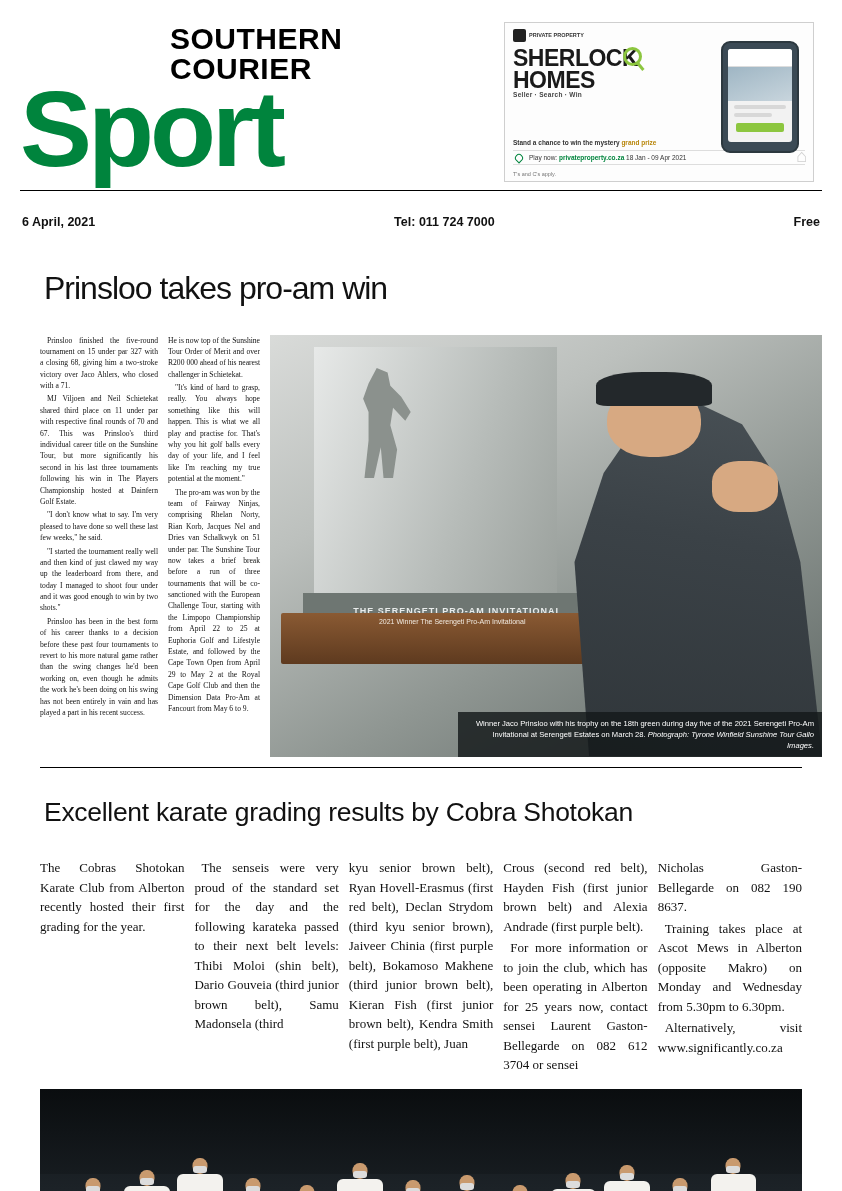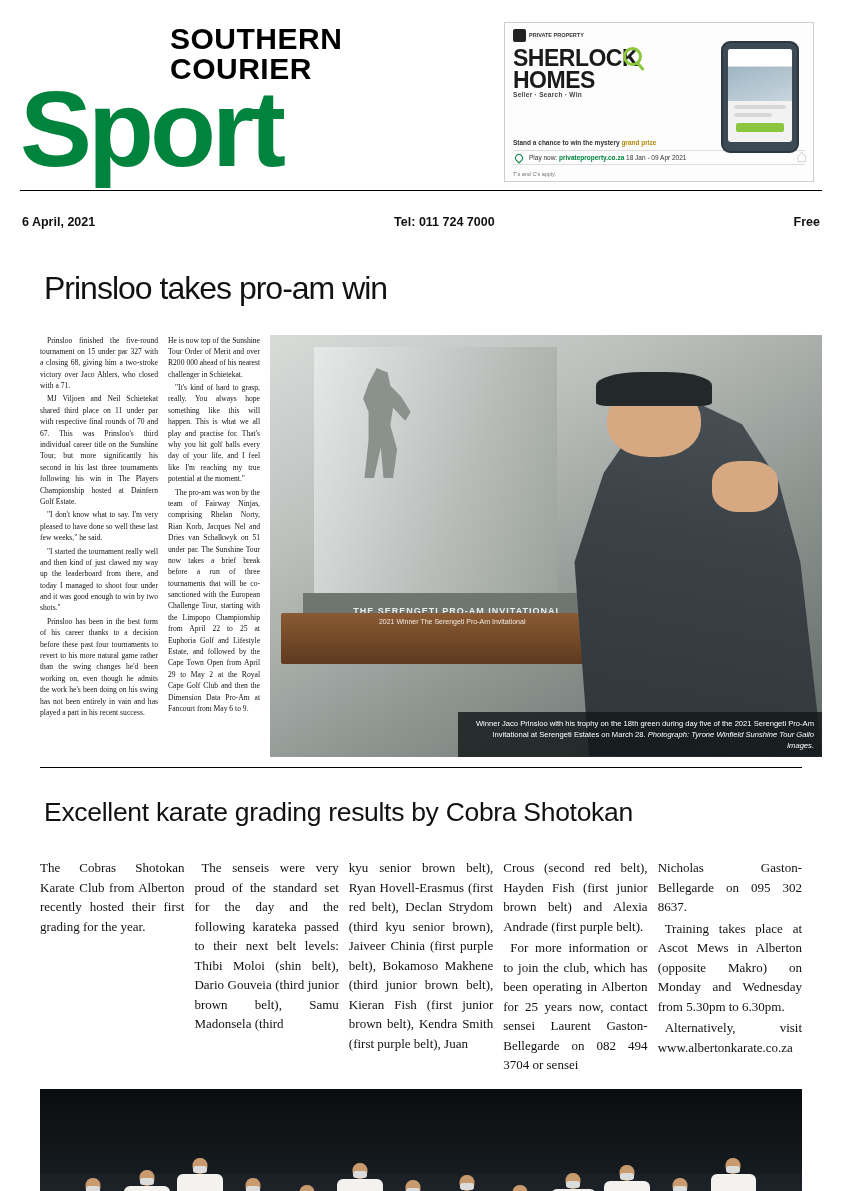--- a/index.html
+++ b/index.html
@@ -398,26 +398,26 @@
     <p class="first">The Cobras Shotokan Karate Club from Alberton recently hosted their first grading for the year.</p>
   </div>
   <div class="col">
     <p>The senseis were very proud of the standard set for the day and the following karateka passed to their next belt levels: Thibi Moloi (shin belt), Dario Gouveia (third junior brown belt), Samu Madonsela (third</p>
   </div>
   <div class="col">
     <p class="first">kyu senior brown belt), Ryan Hovell-Erasmus (first red belt), Declan Strydom (third kyu senior brown), Jaiveer Chinia (first purple belt), Bokamoso Makhene (third junior brown belt), Kieran Fish (first junior brown belt), Kendra Smith (first purple belt), Juan</p>
   </div>
   <div class="col">
     <p class="first">Crous (second red belt), Hayden Fish (first junior brown belt) and Alexia Andrade (first purple belt).</p>
-    <p>For more information or to join the club, which has been operating in Alberton for 25 years now, contact sensei Laurent Gaston-Bellegarde on 082 494 3704 or sensei</p>
+    <p>For more information or to join the club, which has been operating in Alberton for 25 years now, contact sensei Laurent Gaston-Bellegarde on 082 612 3704 or sensei</p>
   </div>
   <div class="col">
-    <p class="first">Nicholas Gaston-Bellegarde on 095 302 8637.</p>
+    <p class="first">Nicholas Gaston-Bellegarde on 082 190 8637.</p>
     <p>Training takes place at Ascot Mews in Alberton (opposite Makro) on Monday and Wednesday from 5.30pm to 6.30pm.</p>
-    <p>Alternatively, visit www.albertonkarate.co.za</p>
+    <p>Alternatively, visit www.significantly.co.za</p>
   </div>
 </div>
 
 <div class="karate-photo">
   <div class="karate-wall"></div>
 
   <div class="k-person" style="left:4%;  height:44%;">
       <span class="k-head"></span>
       <span class="k-mask"></span>
       <span class="k-belt" style="top:42%;background:#1b1b1b;"></span>

